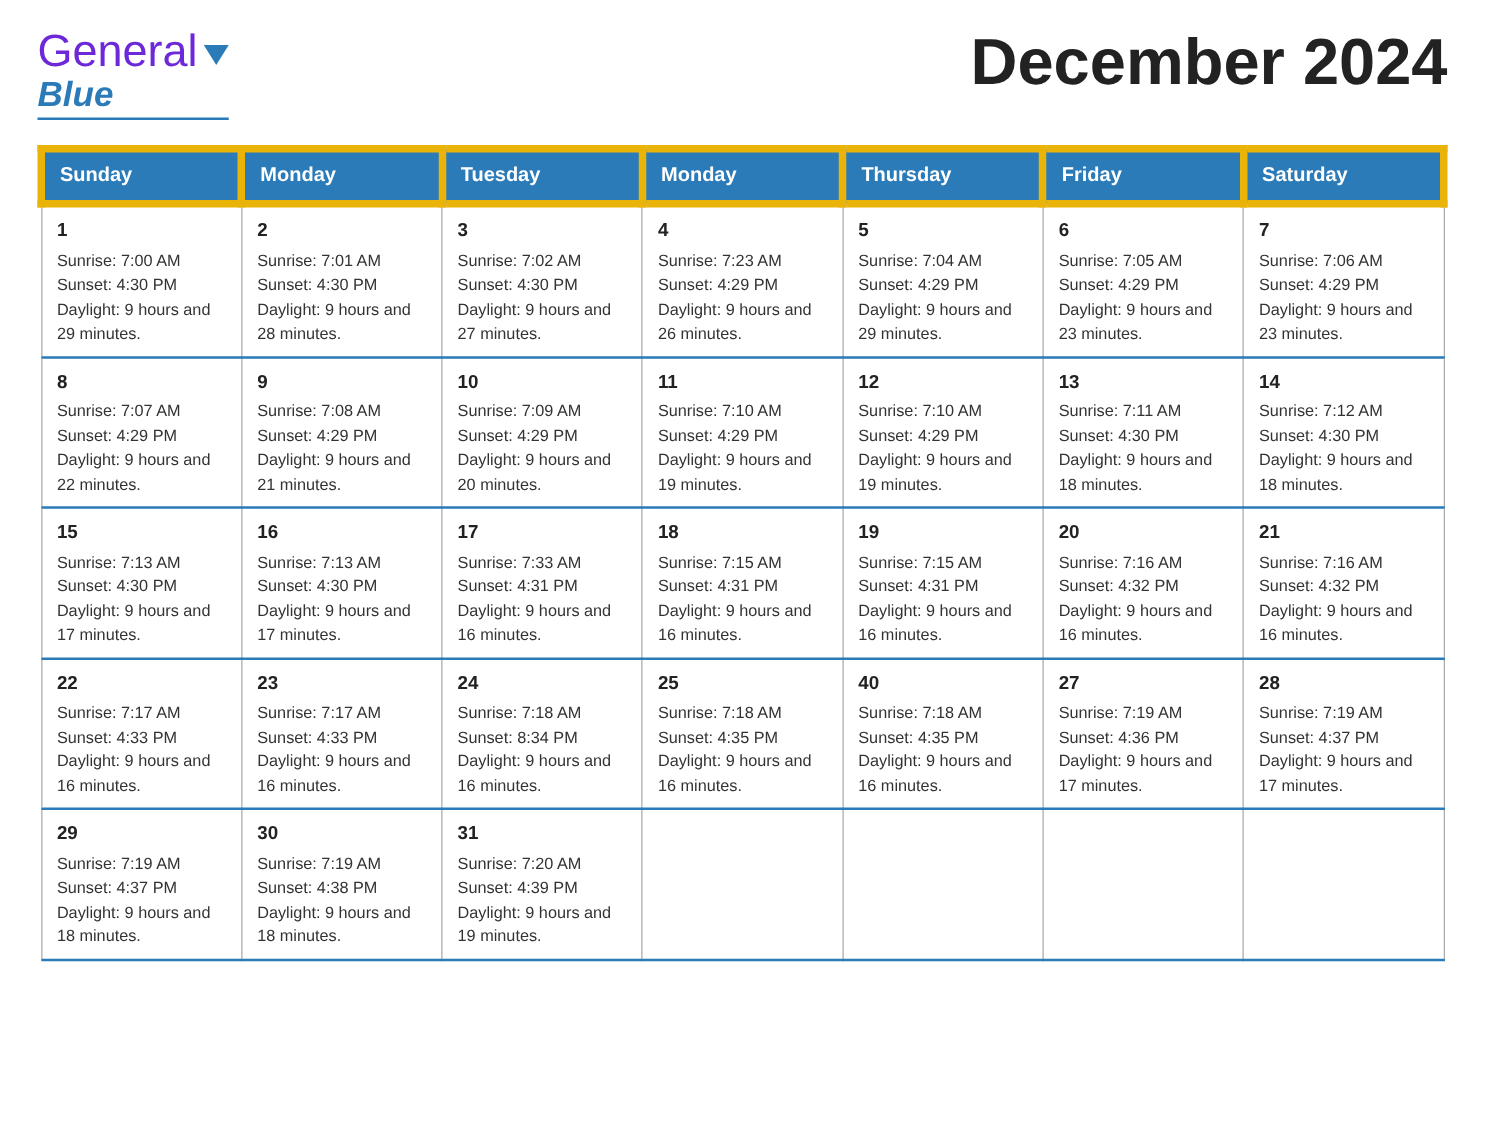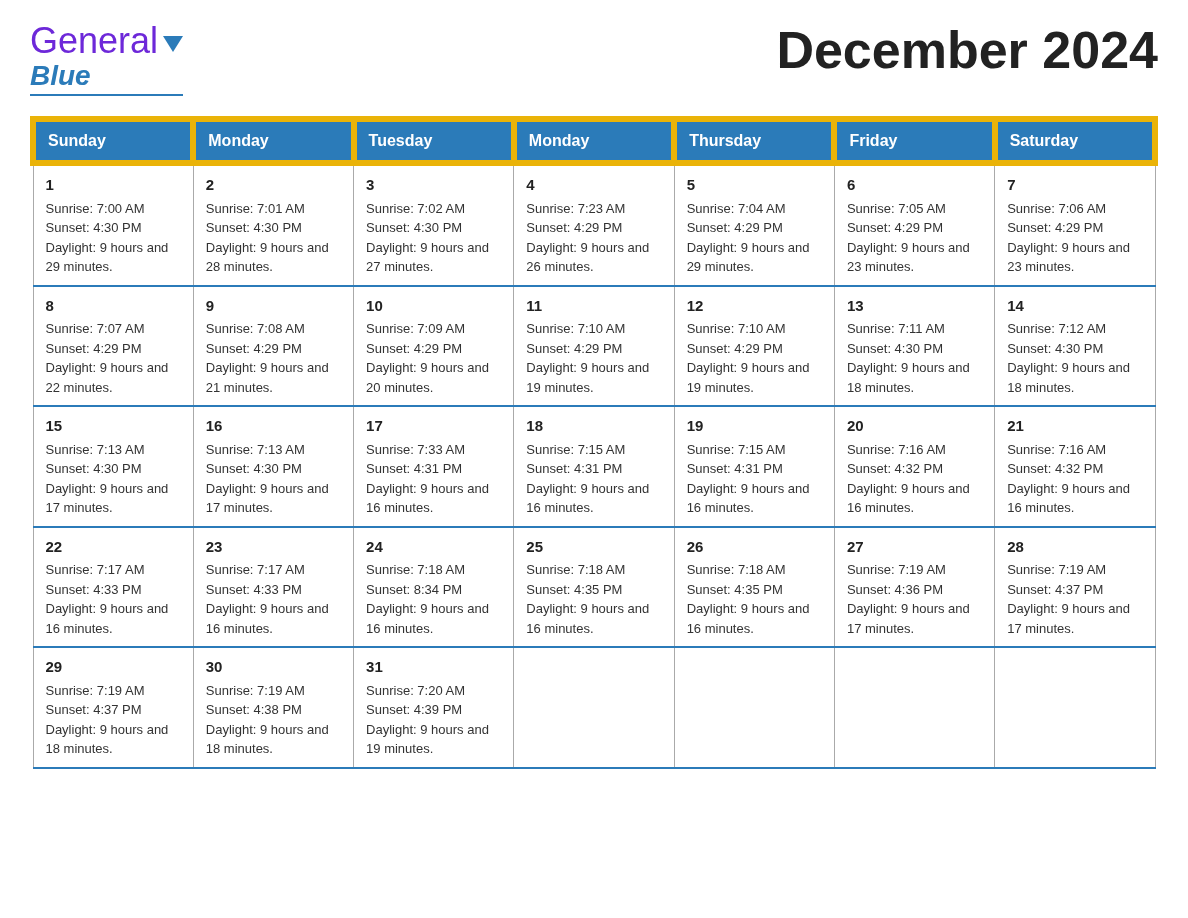--- a/index.html
+++ b/index.html
@@ -232,21 +232,21 @@
         </td>
         <td>
           <span class="day-number">24</span>
           <div class="day-info"><span>Sunrise: 7:18 AM</span><br><span>Sunset: 8:34 PM</span><br><span>Daylight: 9 hours and 16 minutes.</span></div>
         </td>
         <td>
           <span class="day-number">25</span>
           <div class="day-info"><span>Sunrise: 7:18 AM</span><br><span>Sunset: 4:35 PM</span><br><span>Daylight: 9 hours and 16 minutes.</span></div>
         </td>
         <td>
-          <span class="day-number">26</span>
+          <span class="day-number">40</span>
           <div class="day-info"><span>Sunrise: 7:18 AM</span><br><span>Sunset: 4:35 PM</span><br><span>Daylight: 9 hours and 16 minutes.</span></div>
         </td>
         <td>
           <span class="day-number">27</span>
           <div class="day-info"><span>Sunrise: 7:19 AM</span><br><span>Sunset: 4:36 PM</span><br><span>Daylight: 9 hours and 17 minutes.</span></div>
         </td>
         <td>
           <span class="day-number">28</span>
           <div class="day-info"><span>Sunrise: 7:19 AM</span><br><span>Sunset: 4:37 PM</span><br><span>Daylight: 9 hours and 17 minutes.</span></div>
         </td>

